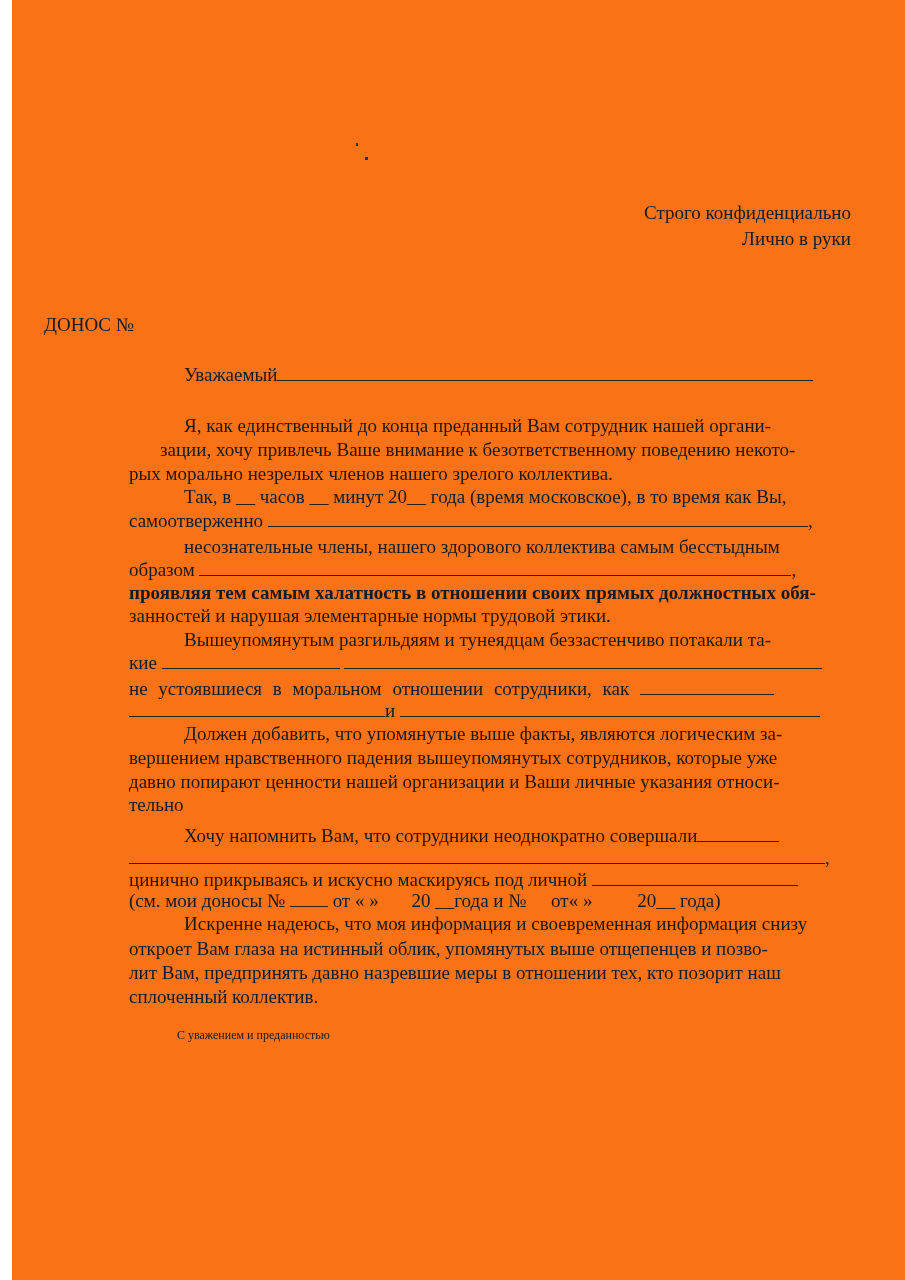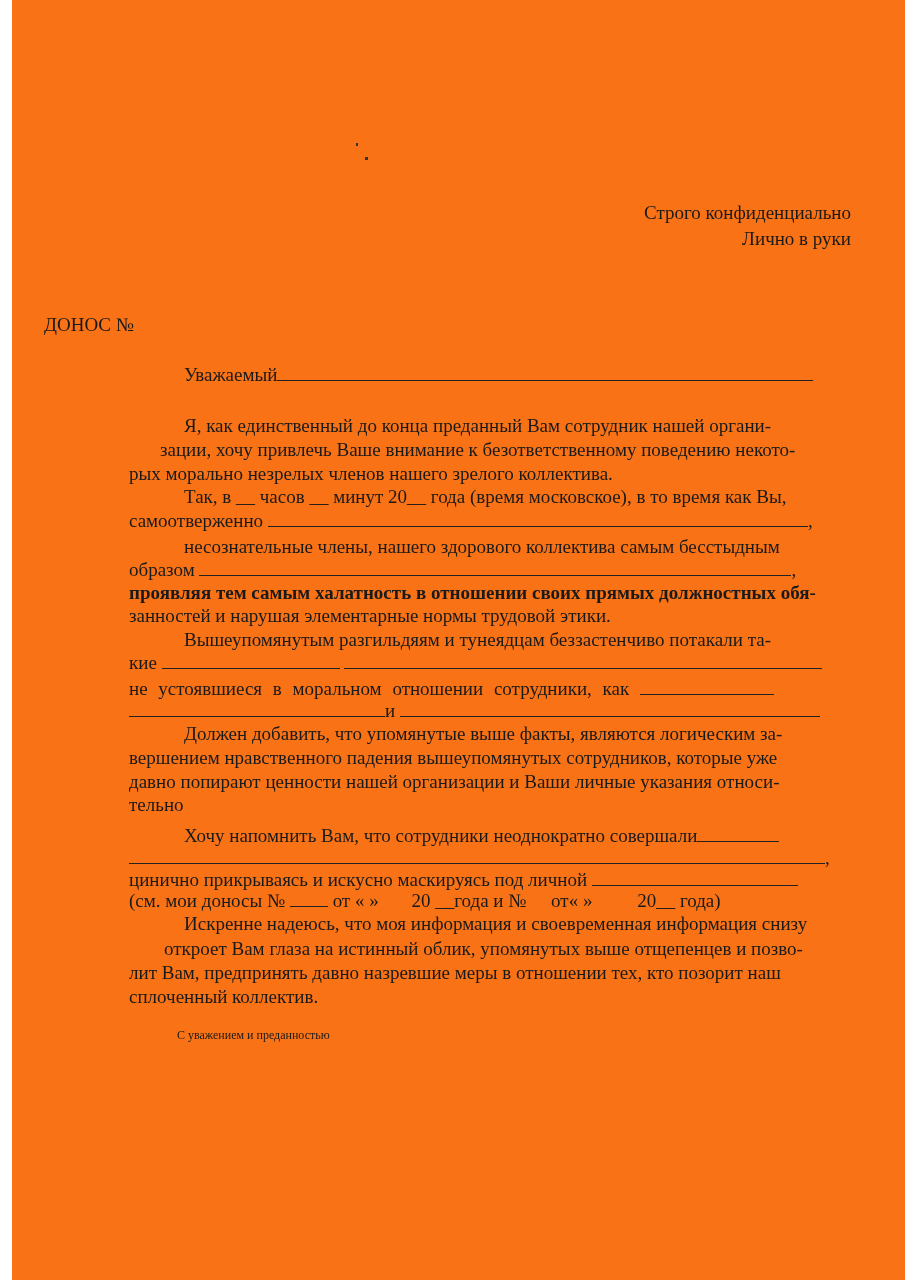--- a/index.html
+++ b/index.html
@@ -72,18 +72,18 @@
   </div>
   <div class="line" style="top:888px;">
     <span>(см. мои доносы №</span> <span class="blank" style="width:38px;"></span>
     <span>от «  »</span>
     <span style="display:inline-block;width:28px;"></span><span>20 __года и №</span>
     <span style="display:inline-block;width:20px;"></span><span>от«  »</span>
     <span style="display:inline-block;width:40px;"></span><span>20__ года)</span>
   </div>
 
   <div class="line ind" style="top:912px;">Искренне надеюсь, что моя информация и своевременная информация снизу</div>
-  <div class="line" style="top:937px;margin-left:35px;">откроет Вам глаза на истинный облик, упомянутых выше отщепенцев и позво-</div>
+  <div class="line" style="top:937px;">откроет Вам глаза на истинный облик, упомянутых выше отщепенцев и позво-</div>
   <div class="line" style="top:961px;">лит Вам, предпринять давно назревшие меры в отношении тех, кто позорит наш</div>
   <div class="line" style="top:985px;">сплоченный коллектив.</div>
 
   <div class="sig">С уважением и преданностью</div>
 </div>
 
 </body></html>

